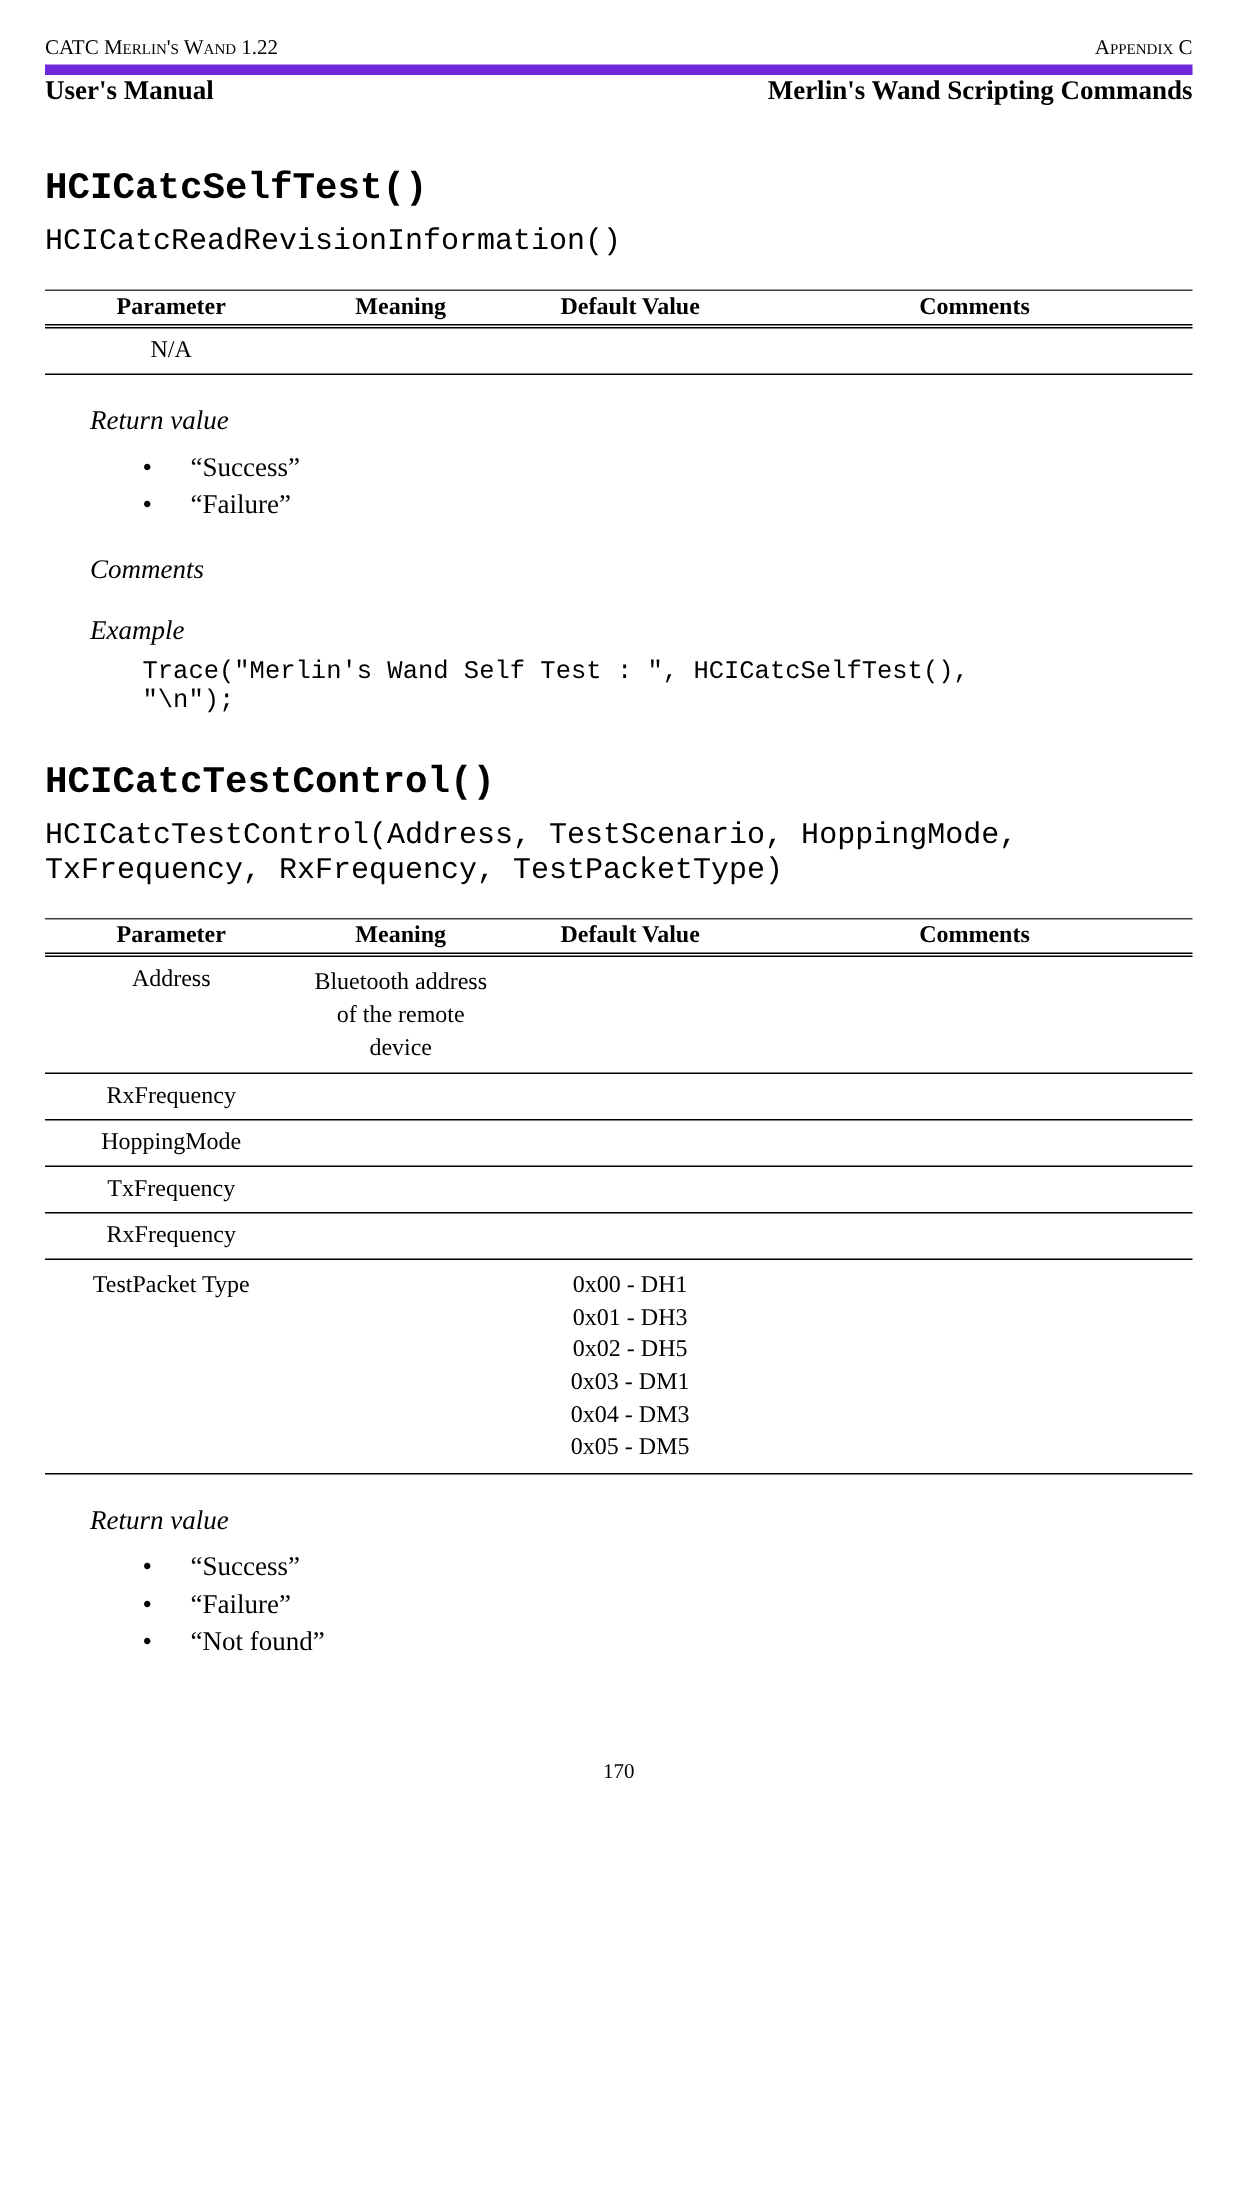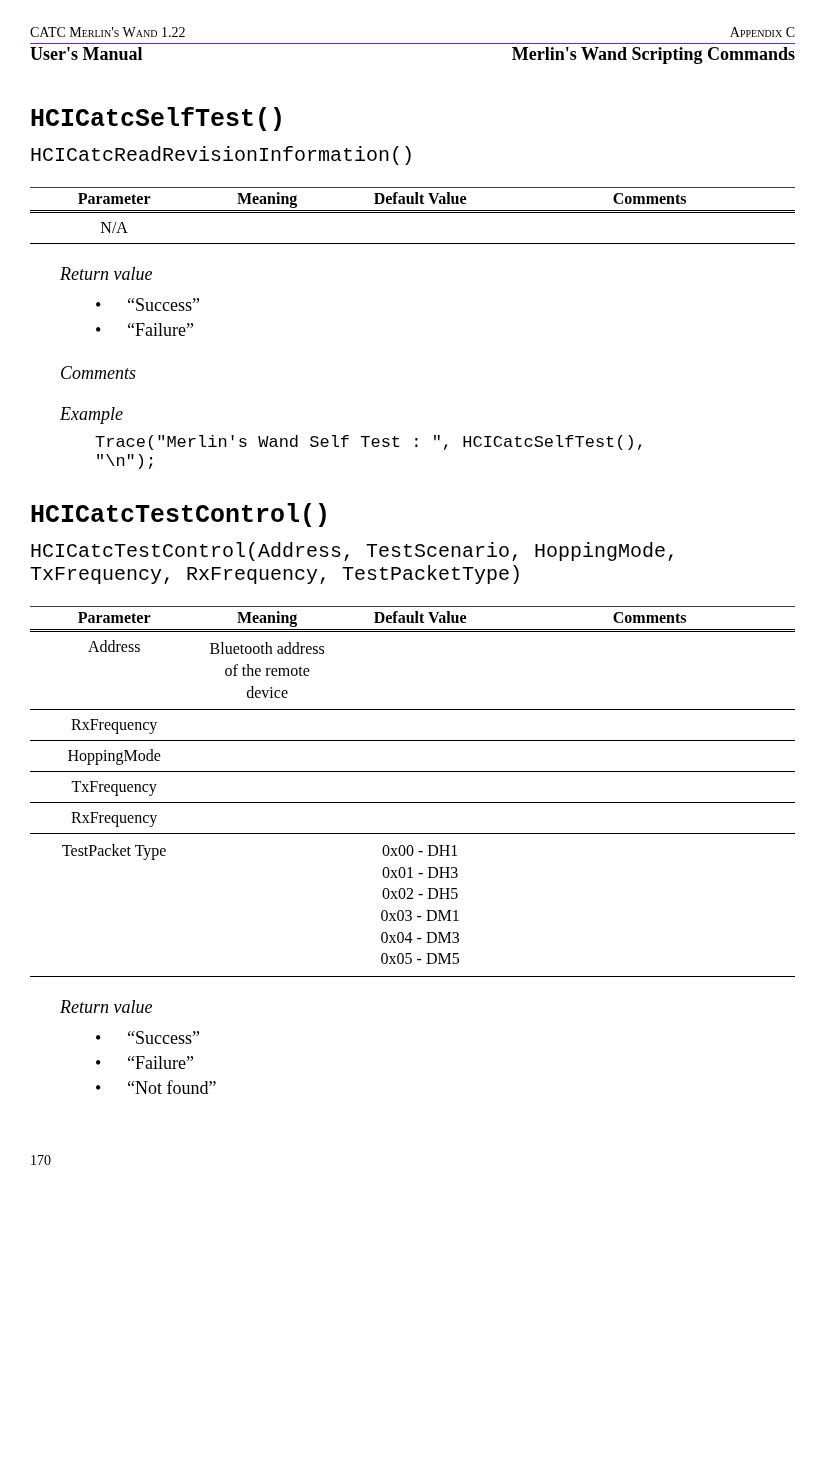--- a/index.html
+++ b/index.html
@@ -11,21 +11,21 @@
       width: 825px;
     }
     .page {
       padding: 25px 30px 40px 30px;
       box-sizing: border-box;
     }
     .header-row {
       display: flex;
       justify-content: space-between;
       align-items: baseline;
-      border-bottom: 1px solid #6d28d9;
+      border-bottom: 7px solid #6d28d9;
       padding-bottom: 2px;
     }
     .header-left-top {
       font-variant: small-caps;
       font-size: 14px;
     }
     .header-right-top {
       font-variant: small-caps;
       font-size: 14px;
     }
@@ -101,22 +101,23 @@
       margin-top: 4px;
     }
     .code-block {
       font-family: 'Courier New', Courier, monospace;
       font-size: 17px;
       margin-left: 65px;
       margin-top: 4px;
       white-space: pre-wrap;
     }
     .page-number {
+      text-align: center;
       font-size: 14px;
-      margin-top: 52px;
+      margin-top: 67px;
     }
     .th-param { width: 22%; }
     .th-meaning { width: 18%; }
     .th-default { width: 22%; }
     .th-comments { width: 38%; }
     .multi-line {
       line-height: 1.35;
     }
   </style>
 </head>

